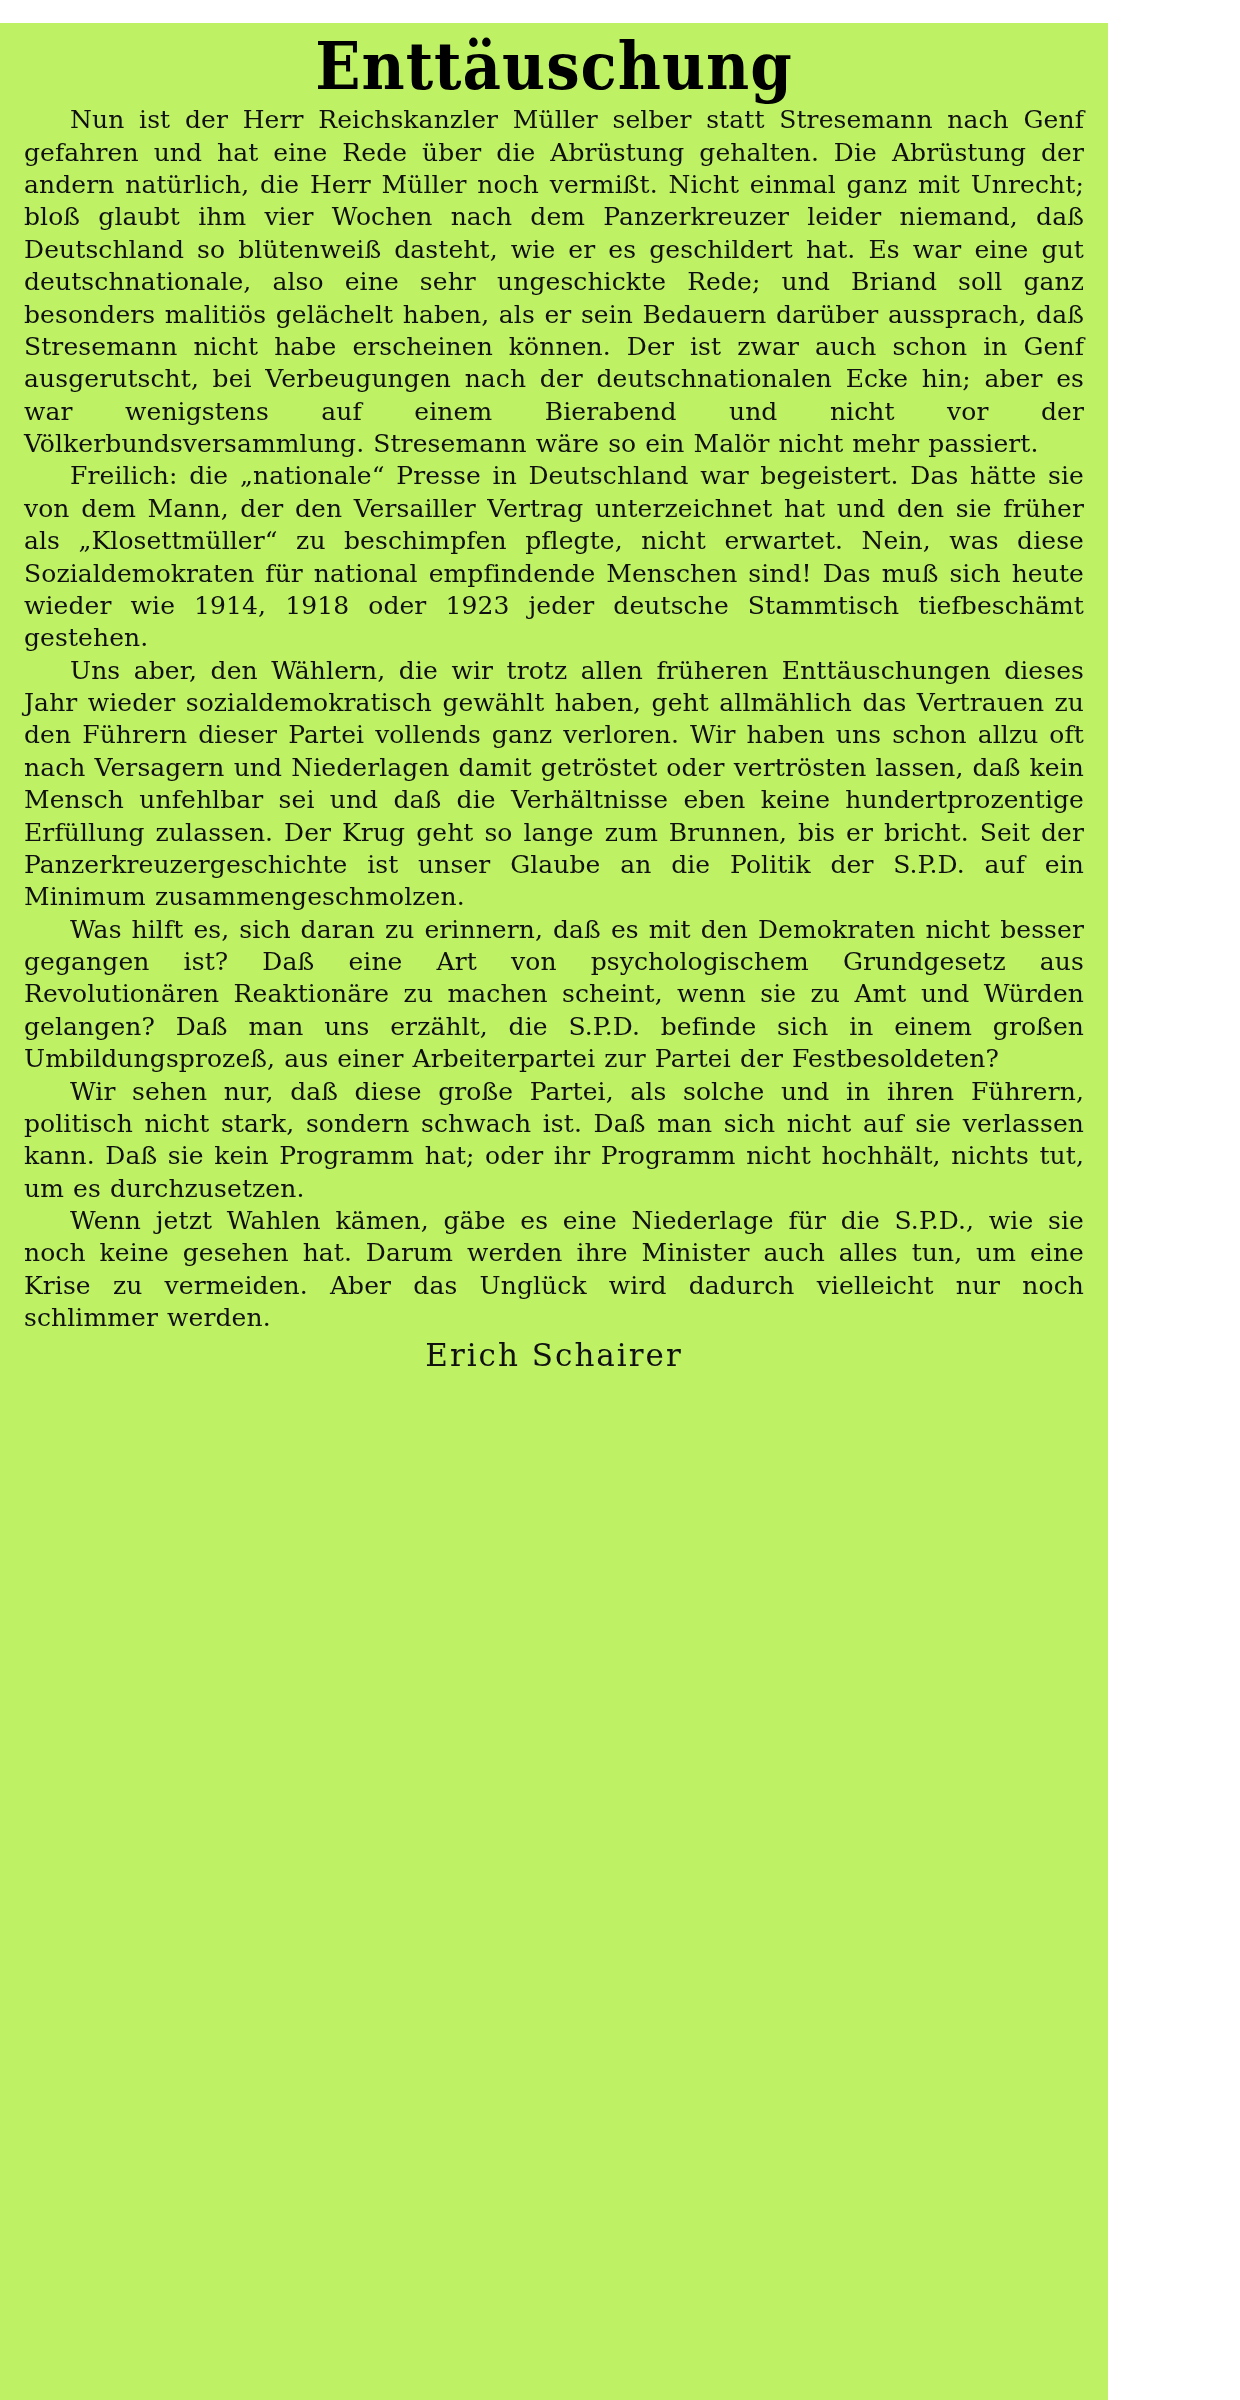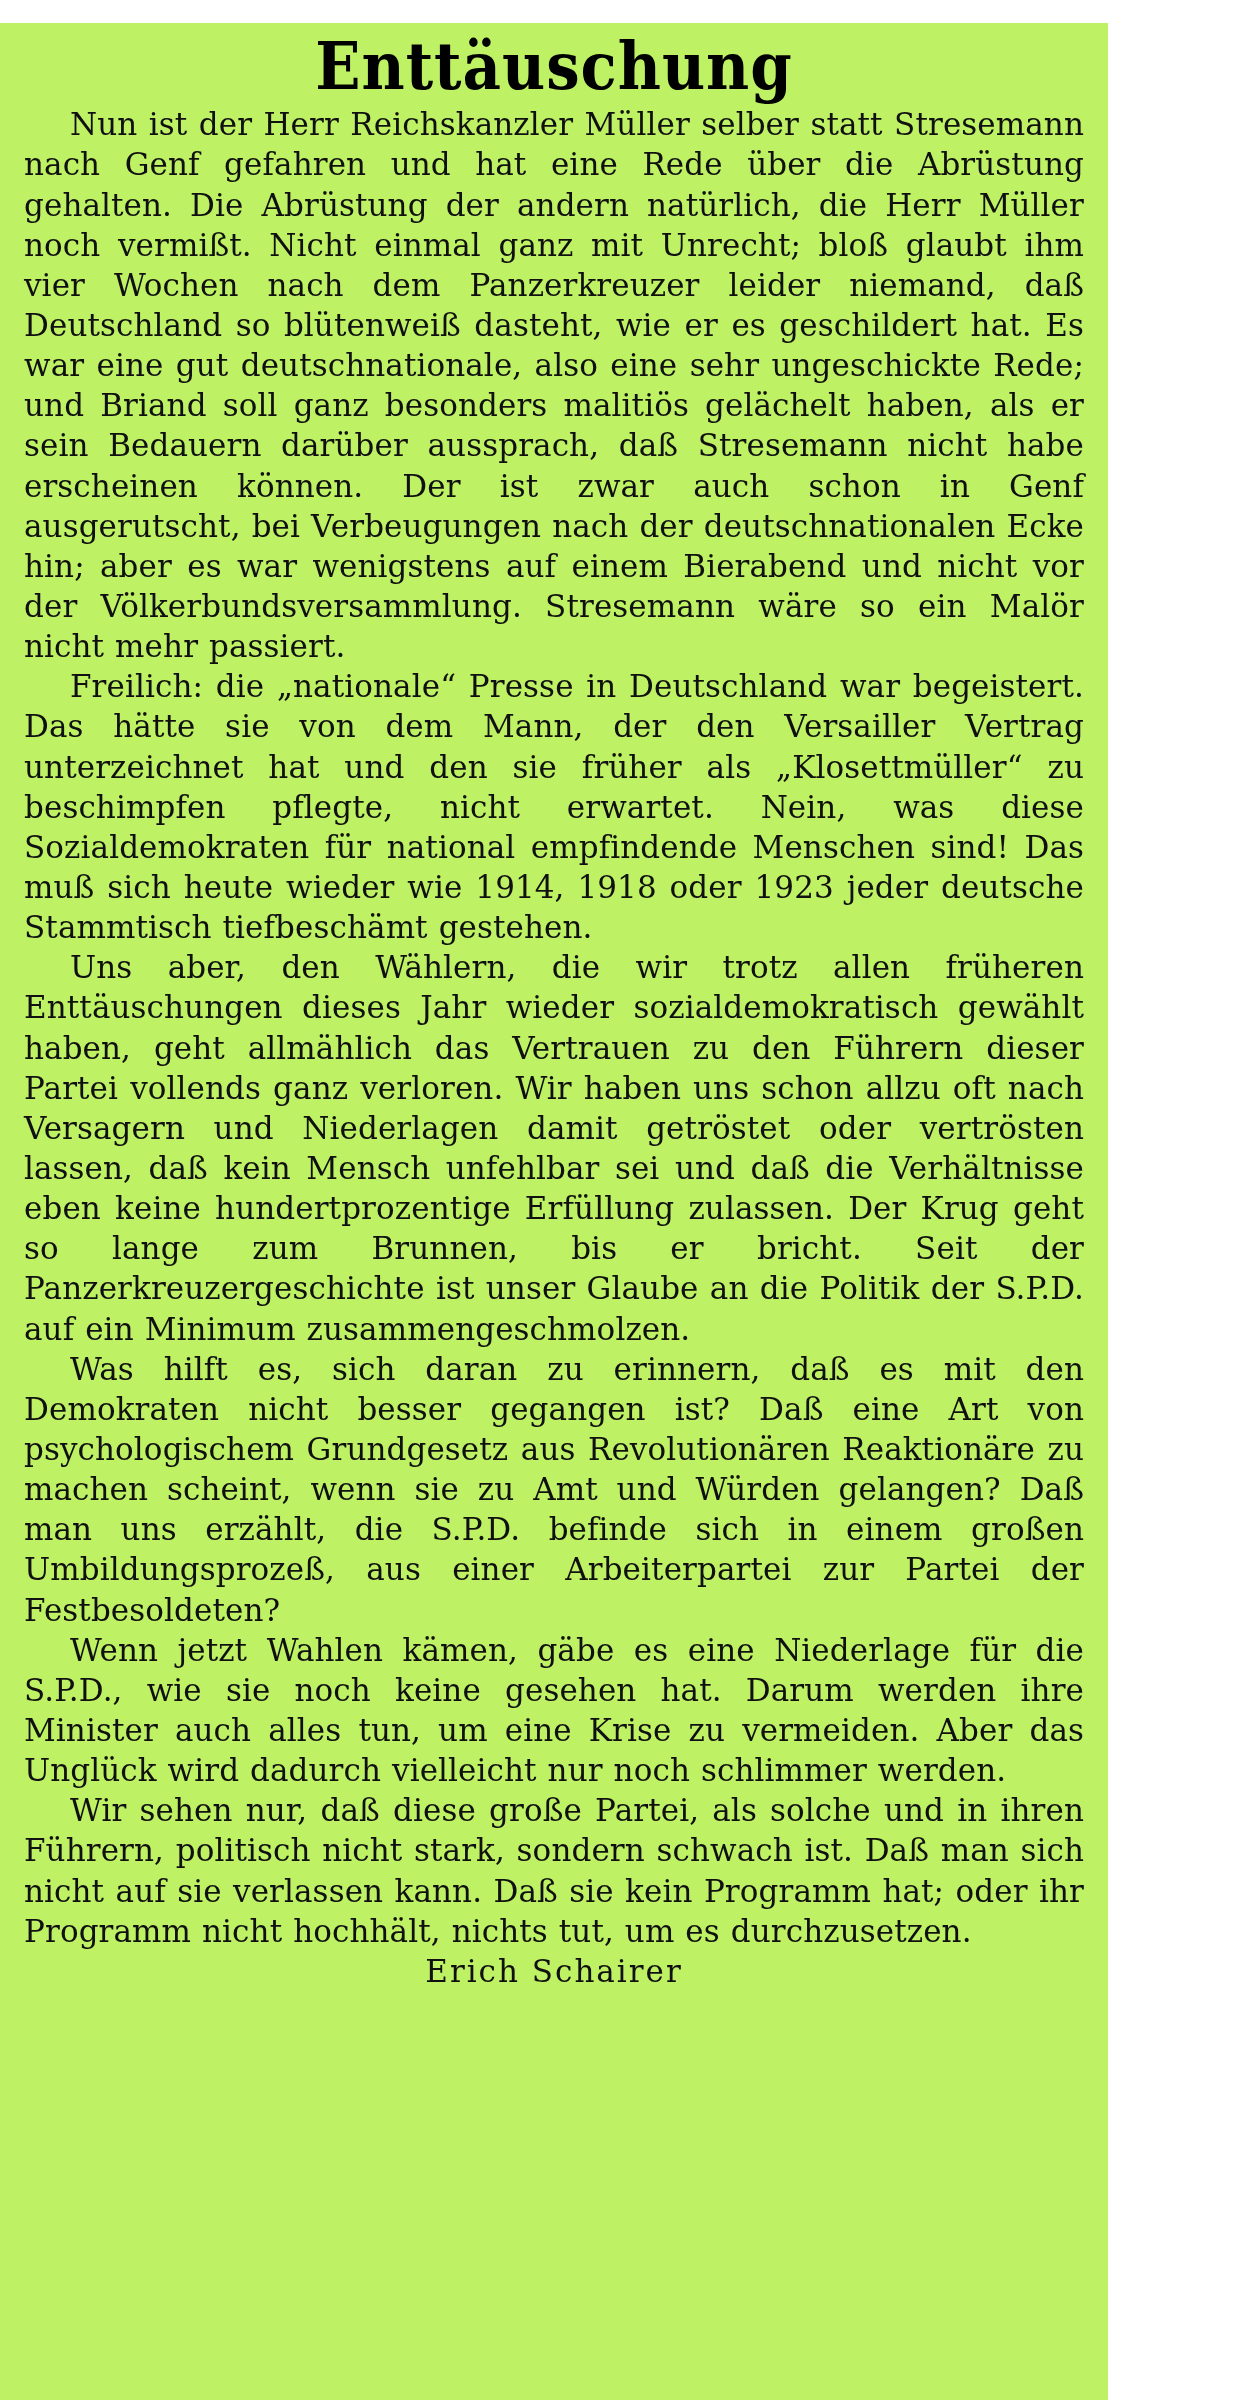--- a/index.html
+++ b/index.html
@@ -29,21 +29,21 @@
     font-size: 66px;
     line-height: 1.02;
     letter-spacing: 1px;
     margin: 0 0 4px 0;
     color: #000000;
     font-stretch: condensed;
     transform: scaleX(1.0);
   }
   .body-text {
     font-family: "DejaVu Serif", serif;
-    font-size: 31px;
+    font-size: 25px;
     line-height: 1.295;
     text-align: justify;
     color: #101010;
     letter-spacing: 0.1px;
     word-spacing: 1px;
   }
   .body-text p {
     margin: 0;
     text-indent: 46px;
     text-align: justify;
@@ -63,19 +63,19 @@
 
 <div class="page">
 
   <h1 class="article-title">Enttäuschung</h1>
 
   <div class="body-text">
     <p>Nun ist der Herr Reichskanzler Müller selber statt Stresemann nach Genf gefahren und hat eine Rede über die Abrüstung gehalten. Die Abrüstung der andern natürlich, die Herr Müller noch vermißt. Nicht einmal ganz mit Unrecht; bloß glaubt ihm vier Wochen nach dem Panzerkreuzer leider niemand, daß Deutschland so blütenweiß dasteht, wie er es geschildert hat. Es war eine gut deutschnationale, also eine sehr ungeschickte Rede; und Briand soll ganz besonders malitiös gelächelt haben, als er sein Bedauern darüber aussprach, daß Stresemann nicht habe erscheinen können. Der ist zwar auch schon in Genf ausgerutscht, bei Verbeugungen nach der deutschnationalen Ecke hin; aber es war wenigstens auf einem Bierabend und nicht vor der Völkerbundsversammlung. Stresemann wäre so ein Malör nicht mehr passiert.</p>
     <p>Freilich: die „nationale“ Presse in Deutschland war begeistert. Das hätte sie von dem Mann, der den Versailler Vertrag unterzeichnet hat und den sie früher als „Klosettmüller“ zu beschimpfen pflegte, nicht erwartet. Nein, was diese Sozialdemokraten für national empfindende Menschen sind! Das muß sich heute wieder wie 1914, 1918 oder 1923 jeder deutsche Stammtisch tiefbeschämt gestehen.</p>
     <p>Uns aber, den Wählern, die wir trotz allen früheren Enttäuschungen dieses Jahr wieder sozialdemokratisch gewählt haben, geht allmählich das Vertrauen zu den Führern dieser Partei vollends ganz verloren. Wir haben uns schon allzu oft nach Versagern und Niederlagen damit getröstet oder vertrösten lassen, daß kein Mensch unfehlbar sei und daß die Verhältnisse eben keine hundertprozentige Erfüllung zulassen. Der Krug geht so lange zum Brunnen, bis er bricht. Seit der Panzerkreuzergeschichte ist unser Glaube an die Politik der S.P.D. auf ein Minimum zusammengeschmolzen.</p>
     <p>Was hilft es, sich daran zu erinnern, daß es mit den Demokraten nicht besser gegangen ist? Daß eine Art von psychologischem Grundgesetz aus Revolutionären Reaktionäre zu machen scheint, wenn sie zu Amt und Würden gelangen? Daß man uns erzählt, die S.P.D. befinde sich in einem großen Umbildungsprozeß, aus einer Arbeiterpartei zur Partei der Festbesoldeten?</p>
+    <p>Wir sehen nur, daß diese große Partei, als solche und in ihren Führern, politisch nicht stark, sondern schwach ist. Daß man sich nicht auf sie verlassen kann. Daß sie kein Programm hat; oder ihr Programm nicht hochhält, nichts tut, um es durchzusetzen.</p>
     <p>Wenn jetzt Wahlen kämen, gäbe es eine Niederlage für die S.P.D., wie sie noch keine gesehen hat. Darum werden ihre Minister auch alles tun, um eine Krise zu vermeiden. Aber das Unglück wird dadurch vielleicht nur noch schlimmer werden.</p>
-    <p>Wir sehen nur, daß diese große Partei, als solche und in ihren Führern, politisch nicht stark, sondern schwach ist. Daß man sich nicht auf sie verlassen kann. Daß sie kein Programm hat; oder ihr Programm nicht hochhält, nichts tut, um es durchzusetzen.</p>
   </div>
 
   <div class="signature">Erich Schairer</div>
 
 </div>
 
 </body></html>

